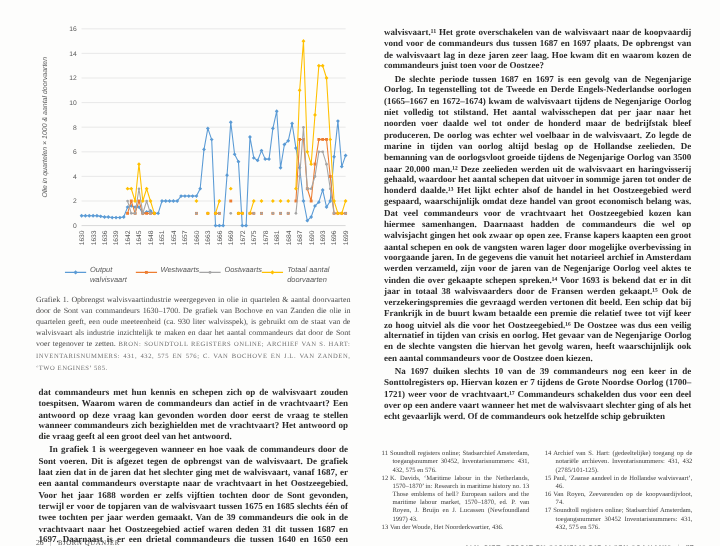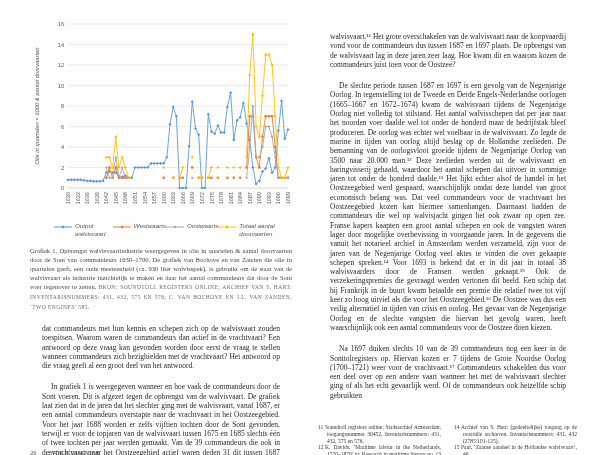--- a/index.html
+++ b/index.html
@@ -17,21 +17,21 @@
   .legend-item{display:flex;gap:3px;align-items:flex-start;}
   .legend-swatch{margin-top:1px;flex:none;}
   .legend-label{font:italic 6.2px "Liberation Sans",sans-serif;color:#595959;max-width:52px;line-height:7.5px;}
 
   
   .caption{margin:9px 0 0 0;font-size:6.6px;line-height:9px;color:#4a4a4a;text-align:justify;}
   .caption-source{font-size:5.5px;letter-spacing:0.45px;color:#6d6d6d;}
 
   
   .body-text{margin-top:10px;}
-  .body-text p{margin:12px;font-size:7.5px;line-height:9.3px;text-align:justify;}
+  .body-text p{margin:2px;font-size:7.5px;line-height:9.3px;text-align:justify;font-weight:bold;}
   .body-text p.indent{text-indent:9px;}
 
   
   .footnotes{display:flex;gap:13px;margin-top:24px;}
   .fn-col{width:123px;}
   .fn{margin:0;font-size:5.5px;line-height:6.8px;color:#3a3a3a;text-align:justify;padding-left:9px;text-indent:-9px;}
   .fn-num{display:inline-block;min-width:7px;text-indent:0;}
 
   
   .footer{position:absolute;bottom:15px;font-size:5.6px;letter-spacing:0.55px;color:#4a4a4a;display:flex;align-items:center;gap:5px;}

